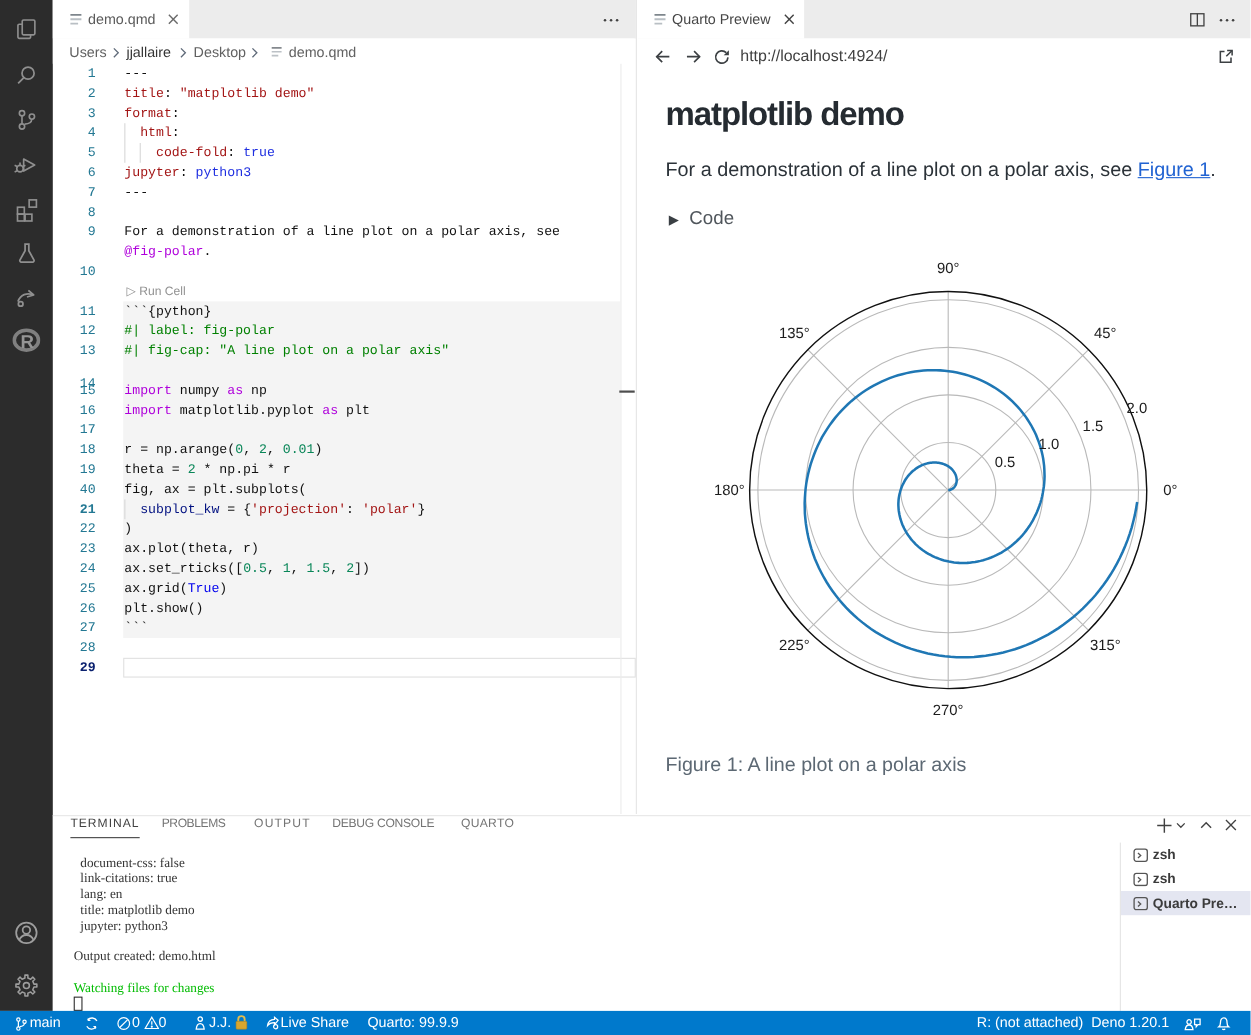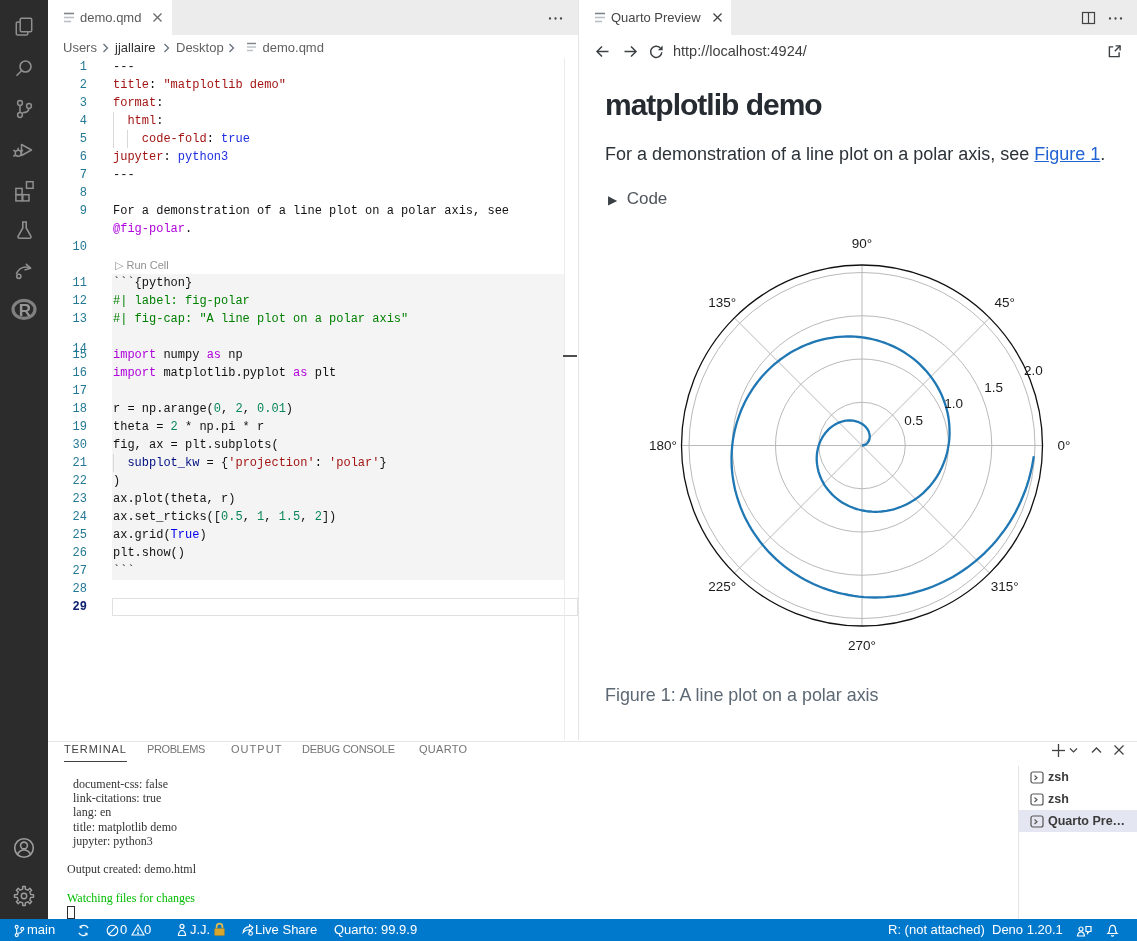--- a/index.html
+++ b/index.html
@@ -151,22 +151,22 @@
 <div class="lnum" style="top:238px;">10</div>
 <div class="lnum" style="top:274px;">11</div>
 <div class="lnum" style="top:292px;">12</div>
 <div class="lnum" style="top:310px;">13</div>
 <div class="lnum" style="top:328px;margin-top:12px;">14</div>
 <div class="lnum" style="top:346px;">15</div>
 <div class="lnum" style="top:364px;">16</div>
 <div class="lnum" style="top:382px;">17</div>
 <div class="lnum" style="top:400px;">18</div>
 <div class="lnum" style="top:418px;">19</div>
-<div class="lnum" style="top:436px;">30</div>
-<div class="lnum" style="top:454px;">21</div>
+<div class="lnum" style="top:436px;">40</div>
+<div class="lnum" style="top:454px;font-weight:bold;">21</div>
 <div class="lnum" style="top:472px;">22</div>
 <div class="lnum" style="top:490px;">23</div>
 <div class="lnum" style="top:508px;">24</div>
 <div class="lnum" style="top:526px;">25</div>
 <div class="lnum" style="top:544px;">26</div>
 <div class="lnum" style="top:562px;">27</div>
 <div class="lnum" style="top:580px;">28</div>
 <div class="lnum" style="top:598px;color:#0b216f;font-weight:bold;">29</div>
 <div class="erow" style="top:58px;">---</div>
 <div class="erow" style="top:76px;"><span class="key">title</span>: <span class="str">"matplotlib demo"</span></div>

